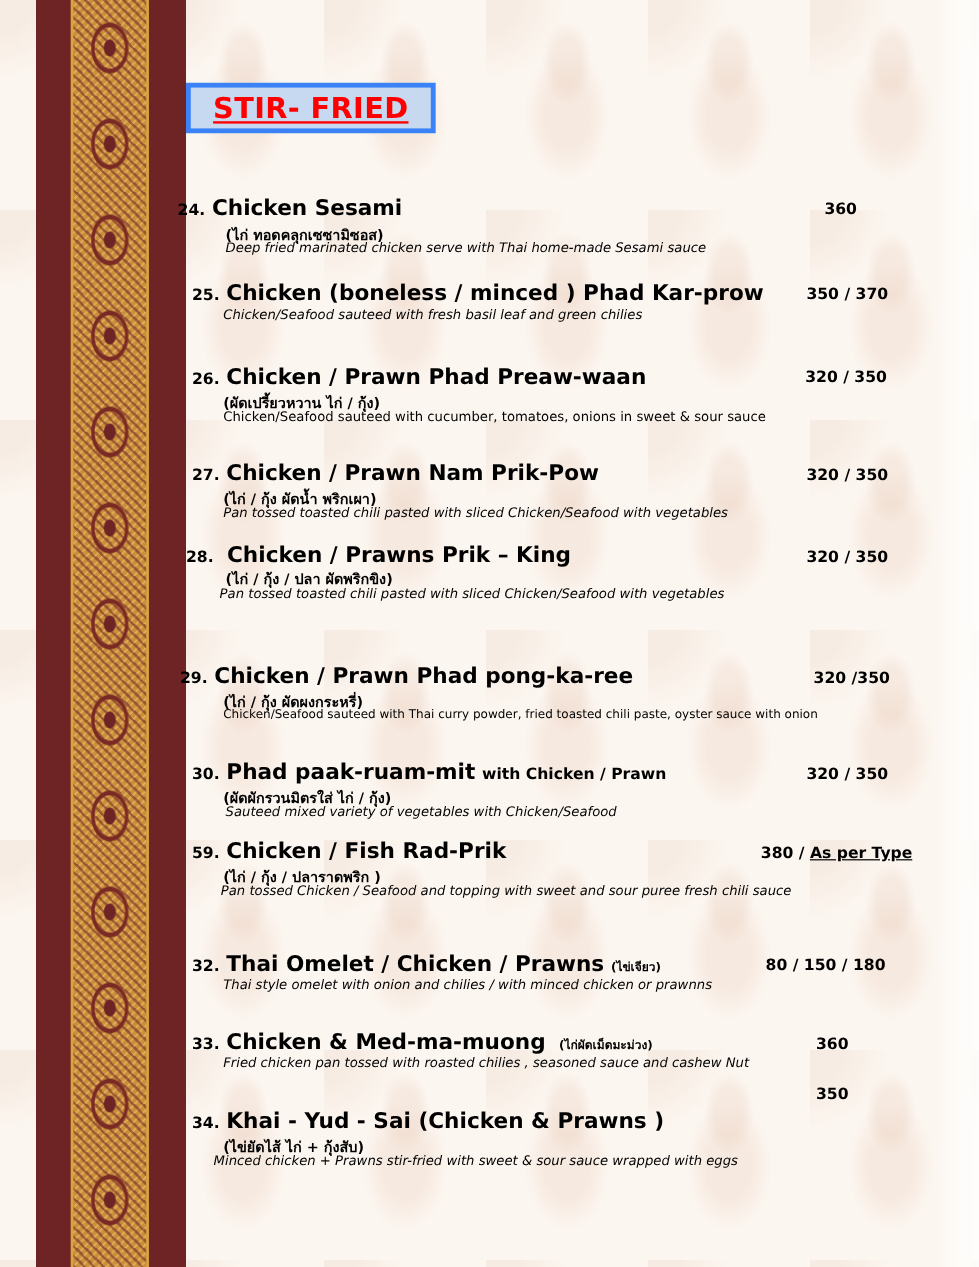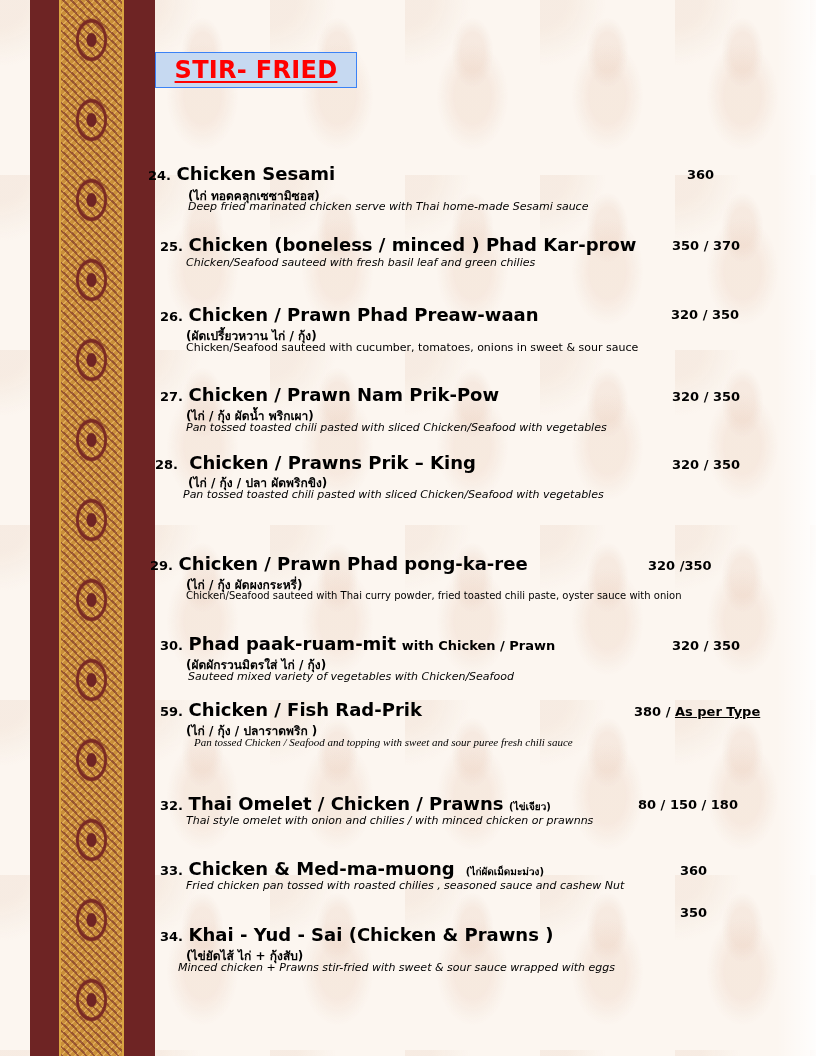--- a/index.html
+++ b/index.html
@@ -32,22 +32,22 @@
       box-sizing: border-box;
       background-color: #c98f3a;
       background-image:
         radial-gradient(ellipse 10px 14px at 50% 50%, #6e2424 0 45%, transparent 55%),
         radial-gradient(ellipse 22px 30px at 50% 50%, transparent 0 55%, #7a2a24 60% 68%, transparent 73%),
         repeating-linear-gradient(45deg, rgba(110,36,36,0.55) 0 2px, transparent 2px 6px),
         repeating-linear-gradient(-45deg, rgba(240,190,110,0.6) 0 2px, transparent 2px 5px);
       background-size: 61px 80px, 61px 80px, 8px 8px, 7px 7px;
     }
     .title-box {
-      position: absolute; left: 155px; top: 52px; width: 200px; height: 34px;
-      background: #c6d9f1; border: 1px solid #3b82f6;
+      position: absolute; left: 155px; top: 69px; width: 200px; height: 34px;
+      background: #c6d9f1; border: 4px solid #3b82f6;
       display: flex; align-items: center; justify-content: center;
     }
     .title-text {
       font-family: "DejaVu Sans", sans-serif; font-weight: bold;
       font-size: 24px; color: #ff0000; text-decoration: underline;
       text-decoration-thickness: 2px; text-underline-offset: 3px;
       letter-spacing: 0.3px;
     }
     .item-head { position: absolute; white-space: nowrap; font-weight: bold; }
     .num { font-size: 13px; font-weight: bold; }
@@ -129,41 +129,41 @@
   <div class="price" style="left:672px; top:457px;">320 / 350</div>
 </div>
 
 <div>
   <div class="item-head" style="left:150px; top:553px;">
     <span class="num">29.</span>
     <span class="name">Chicken / Prawn  Phad pong-ka-ree</span>
   </div>
   <div class="thai" style="left:186px; top:575px;">(ไก่ / กุ้ง ผัดผงกระหรี่)</div>
   <div class="desc upright small" style="left:186px; top:590px;">Chicken/Seafood sauteed with Thai curry powder, fried toasted chili paste, oyster sauce with onion</div>
-  <div class="price" style="left:648px; top:558px;">320 /350</div>
+  <div class="price" style="left:678px; top:558px;">320 /350</div>
 </div>
 
 <div>
   <div class="item-head" style="left:160px; top:633px;">
     <span class="num">30.</span>
     <span class="name">Phad paak-ruam-mit</span>
     <span class="name-small">with  Chicken / Prawn</span>
   </div>
   <div class="thai" style="left:186px; top:655px;">(ผัดผักรวนมิตรใส่ ไก่ / กุ้ง)</div>
   <div class="desc" style="left:188px; top:670px;">Sauteed mixed variety of vegetables with Chicken/Seafood</div>
   <div class="price" style="left:672px; top:638px;">320 / 350</div>
 </div>
 
 <div>
   <div class="item-head" style="left:160px; top:699px;">
     <span class="num">59.</span>
     <span class="name">Chicken / Fish Rad-Prik</span>
   </div>
   <div class="thai" style="left:186px; top:721px;">(ไก่ / กุ้ง / ปลาราดพริก )</div>
-  <div class="desc" style="left:194px; top:736px;font-family:Liberation Serif, serif;">Pan tossed Chicken / Seafood and topping with sweet and sour puree fresh chili sauce</div>
+  <div class="desc" style="left:184px; top:736px;">Pan tossed Chicken / Seafood and topping with sweet and sour puree fresh chili sauce</div>
   <div class="price" style="left:634px; top:704px;"><span>380 / </span><span class="price-link">As per Type</span></div>
 </div>
 
 <div>
   <div class="item-head" style="left:160px; top:793px;">
     <span class="num">32.</span>
     <span class="name">Thai Omelet / Chicken / Prawns</span>
     <span class="thai-inline">(ไข่เจียว)</span>
   </div>
   <div class="desc" style="left:186px; top:814px;">Thai style omelet with onion and chilies / with minced chicken or prawnns</div>

